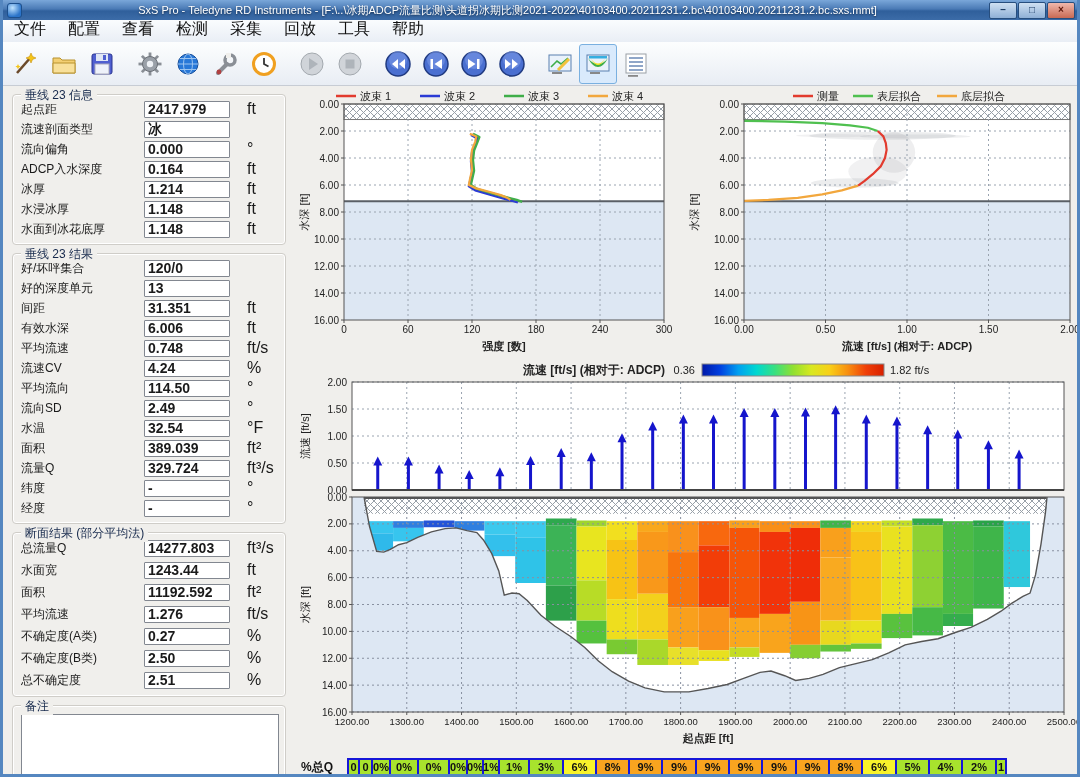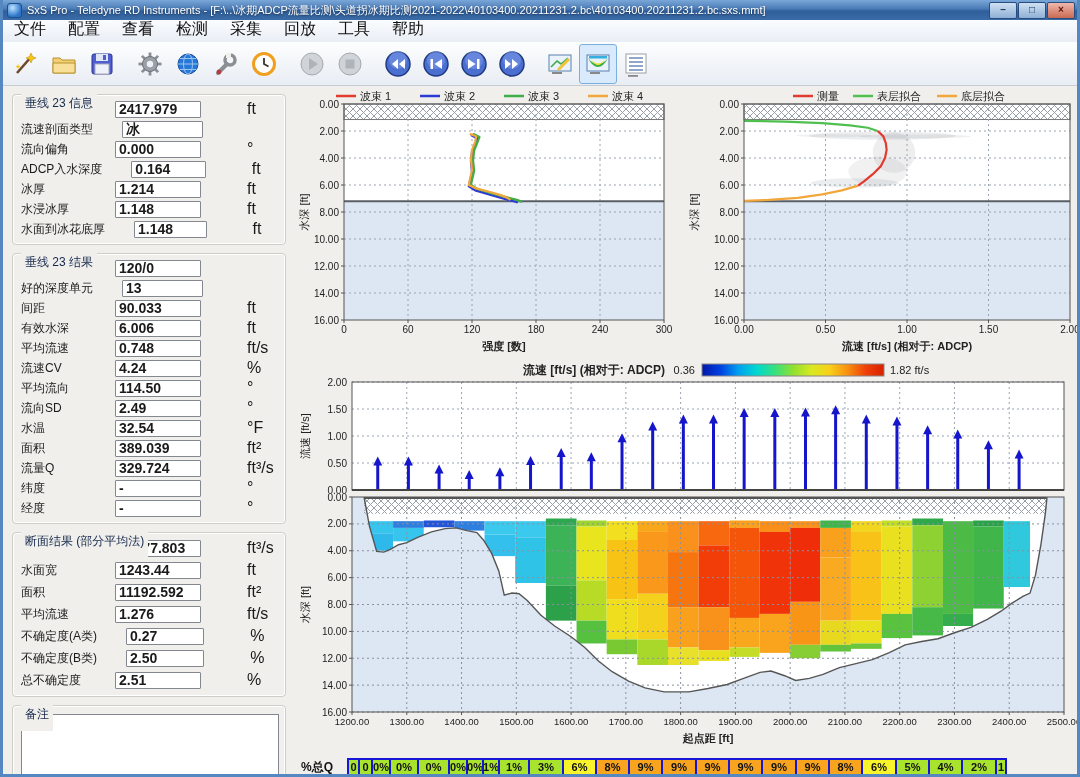--- a/index.html
+++ b/index.html
@@ -4,39 +4,39 @@
 <style>
   html,body{margin:0;padding:0;background:#777;}
   .window{position:relative;width:1080px;height:777px;box-sizing:border-box;
     border-left:3px solid #5587c0;border-right:3px solid #5587c0;border-bottom:3px solid #5587c0;
     background:#f0efec;font-family:"Liberation Sans",sans-serif;overflow:hidden;}
   .titlebar{position:absolute;left:0;top:0;width:100%;height:20px;
     background:linear-gradient(180deg,#7aa7d9 0%,#4a7ab5 45%,#2f5f9b 55%,#3c6ca8 100%);
     display:flex;align-items:center;color:#fff;font-size:11px;}
   .titlebar .appicon{width:13px;height:13px;margin:0 5px 0 4px;border-radius:3px;
     background:radial-gradient(circle at 35% 30%,#bfe3ff,#2b74c9 70%);border:1px solid #1c4f8c;}
-  .titlebar .title-text{flex:1;white-space:nowrap;overflow:hidden;text-shadow:0 1px 2px rgba(0,0,0,.5);}
+  .titlebar .title-text{flex:1;white-space:nowrap;overflow:hidden;text-shadow:0 1px 2px rgba(0,0,0,.5);text-align:center;}
   .winbtns{display:flex;margin-right:2px;}
   .winbtn{width:26px;height:15px;margin-left:1px;border:1px solid #274e7e;border-radius:2px;
     background:linear-gradient(180deg,#cfe0f2,#8fb0d6);color:#15355e;font-size:10px;line-height:13px;text-align:center;font-weight:bold;}
   .winbtn.close{background:linear-gradient(180deg,#f0b8ac,#c96a54);color:#5e1508;}
   .menubar{position:absolute;left:0;top:20px;width:100%;height:22px;
     background:linear-gradient(180deg,#fafcfe,#e9eef5);border-bottom:1px solid #d4d8de;
     display:flex;align-items:flex-end;font-size:16px;color:#111;}
   .menu-item{padding:2px 11px;}
   .toolbar{position:absolute;left:0;top:42px;width:100%;height:44px;
     background:linear-gradient(180deg,#fdfefe,#e8edf4);border-bottom:1px solid #c7ccd4;
     display:flex;align-items:center;padding-left:4px;box-sizing:border-box;}
   .tbtn{width:36px;height:38px;display:flex;align-items:center;justify-content:center;border:1px solid transparent;border-radius:3px;}
   .tbtn.sel{border:1px solid #7ab0e0;background:#d9eafc;}
   .tbtn.gap{margin-left:10px;}
   .panel{position:absolute;left:5px;top:86px;width:282px;bottom:0;overflow:hidden;font-size:12px;color:#1a1a1a;}
   .group{border:1px solid #cfcdc8;border-radius:4px;margin:8px 4px 4px 4px;padding:4px 6px 5px 8px;position:relative;box-shadow:inset 0 0 0 1px #ffffff;}
-  .group-title{position:absolute;top:-8px;left:8px;background:#f0efec;padding:8px 4px;font-size:12px;color:#15284b;}
-  .frow{display:flex;align-items:center;height:20px;gap:29px;}
+  .group-title{position:absolute;top:-8px;left:8px;background:#f0efec;padding:0 4px;font-size:12px;color:#15284b;}
+  .frow{display:flex;align-items:center;height:20px;}
   .frow.tall{height:22px;}
   .frow .lbl{flex:1;white-space:nowrap;}
   .frow .val{width:86px;box-sizing:border-box;background:#fff;border:1px solid #828790;border-radius:1px;
     font-weight:bold;font-size:14px;height:17px;line-height:15px;padding:0 3px;overflow:hidden;}
   .frow .unit{width:32px;padding-left:17px;font-size:16px;}
   .note-box{width:256px;height:60px;background:#fff;border:1px solid #828790;margin-top:4px;}
   .charts{position:absolute;left:294px;top:86px;width:787px;bottom:0;}
   .chart-mount{position:absolute;}
   #chart-beams{left:0;top:2px;}
   #chart-fit{left:390px;top:2px;}
@@ -246,21 +246,21 @@
           <div class="val">120/0</div>
           <span class="unit"></span>
         </div>
         <div class="frow">
           <span class="lbl">好的深度单元</span>
           <div class="val">13</div>
           <span class="unit"></span>
         </div>
         <div class="frow">
           <span class="lbl">间距</span>
-          <div class="val">90.033</div>
+          <div class="val">31.351</div>
           <span class="unit">ft</span>
         </div>
         <div class="frow">
           <span class="lbl">有效水深</span>
           <div class="val">6.006</div>
           <span class="unit">ft</span>
         </div>
         <div class="frow">
           <span class="lbl">平均流速</span>
           <div class="val">0.748</div>

